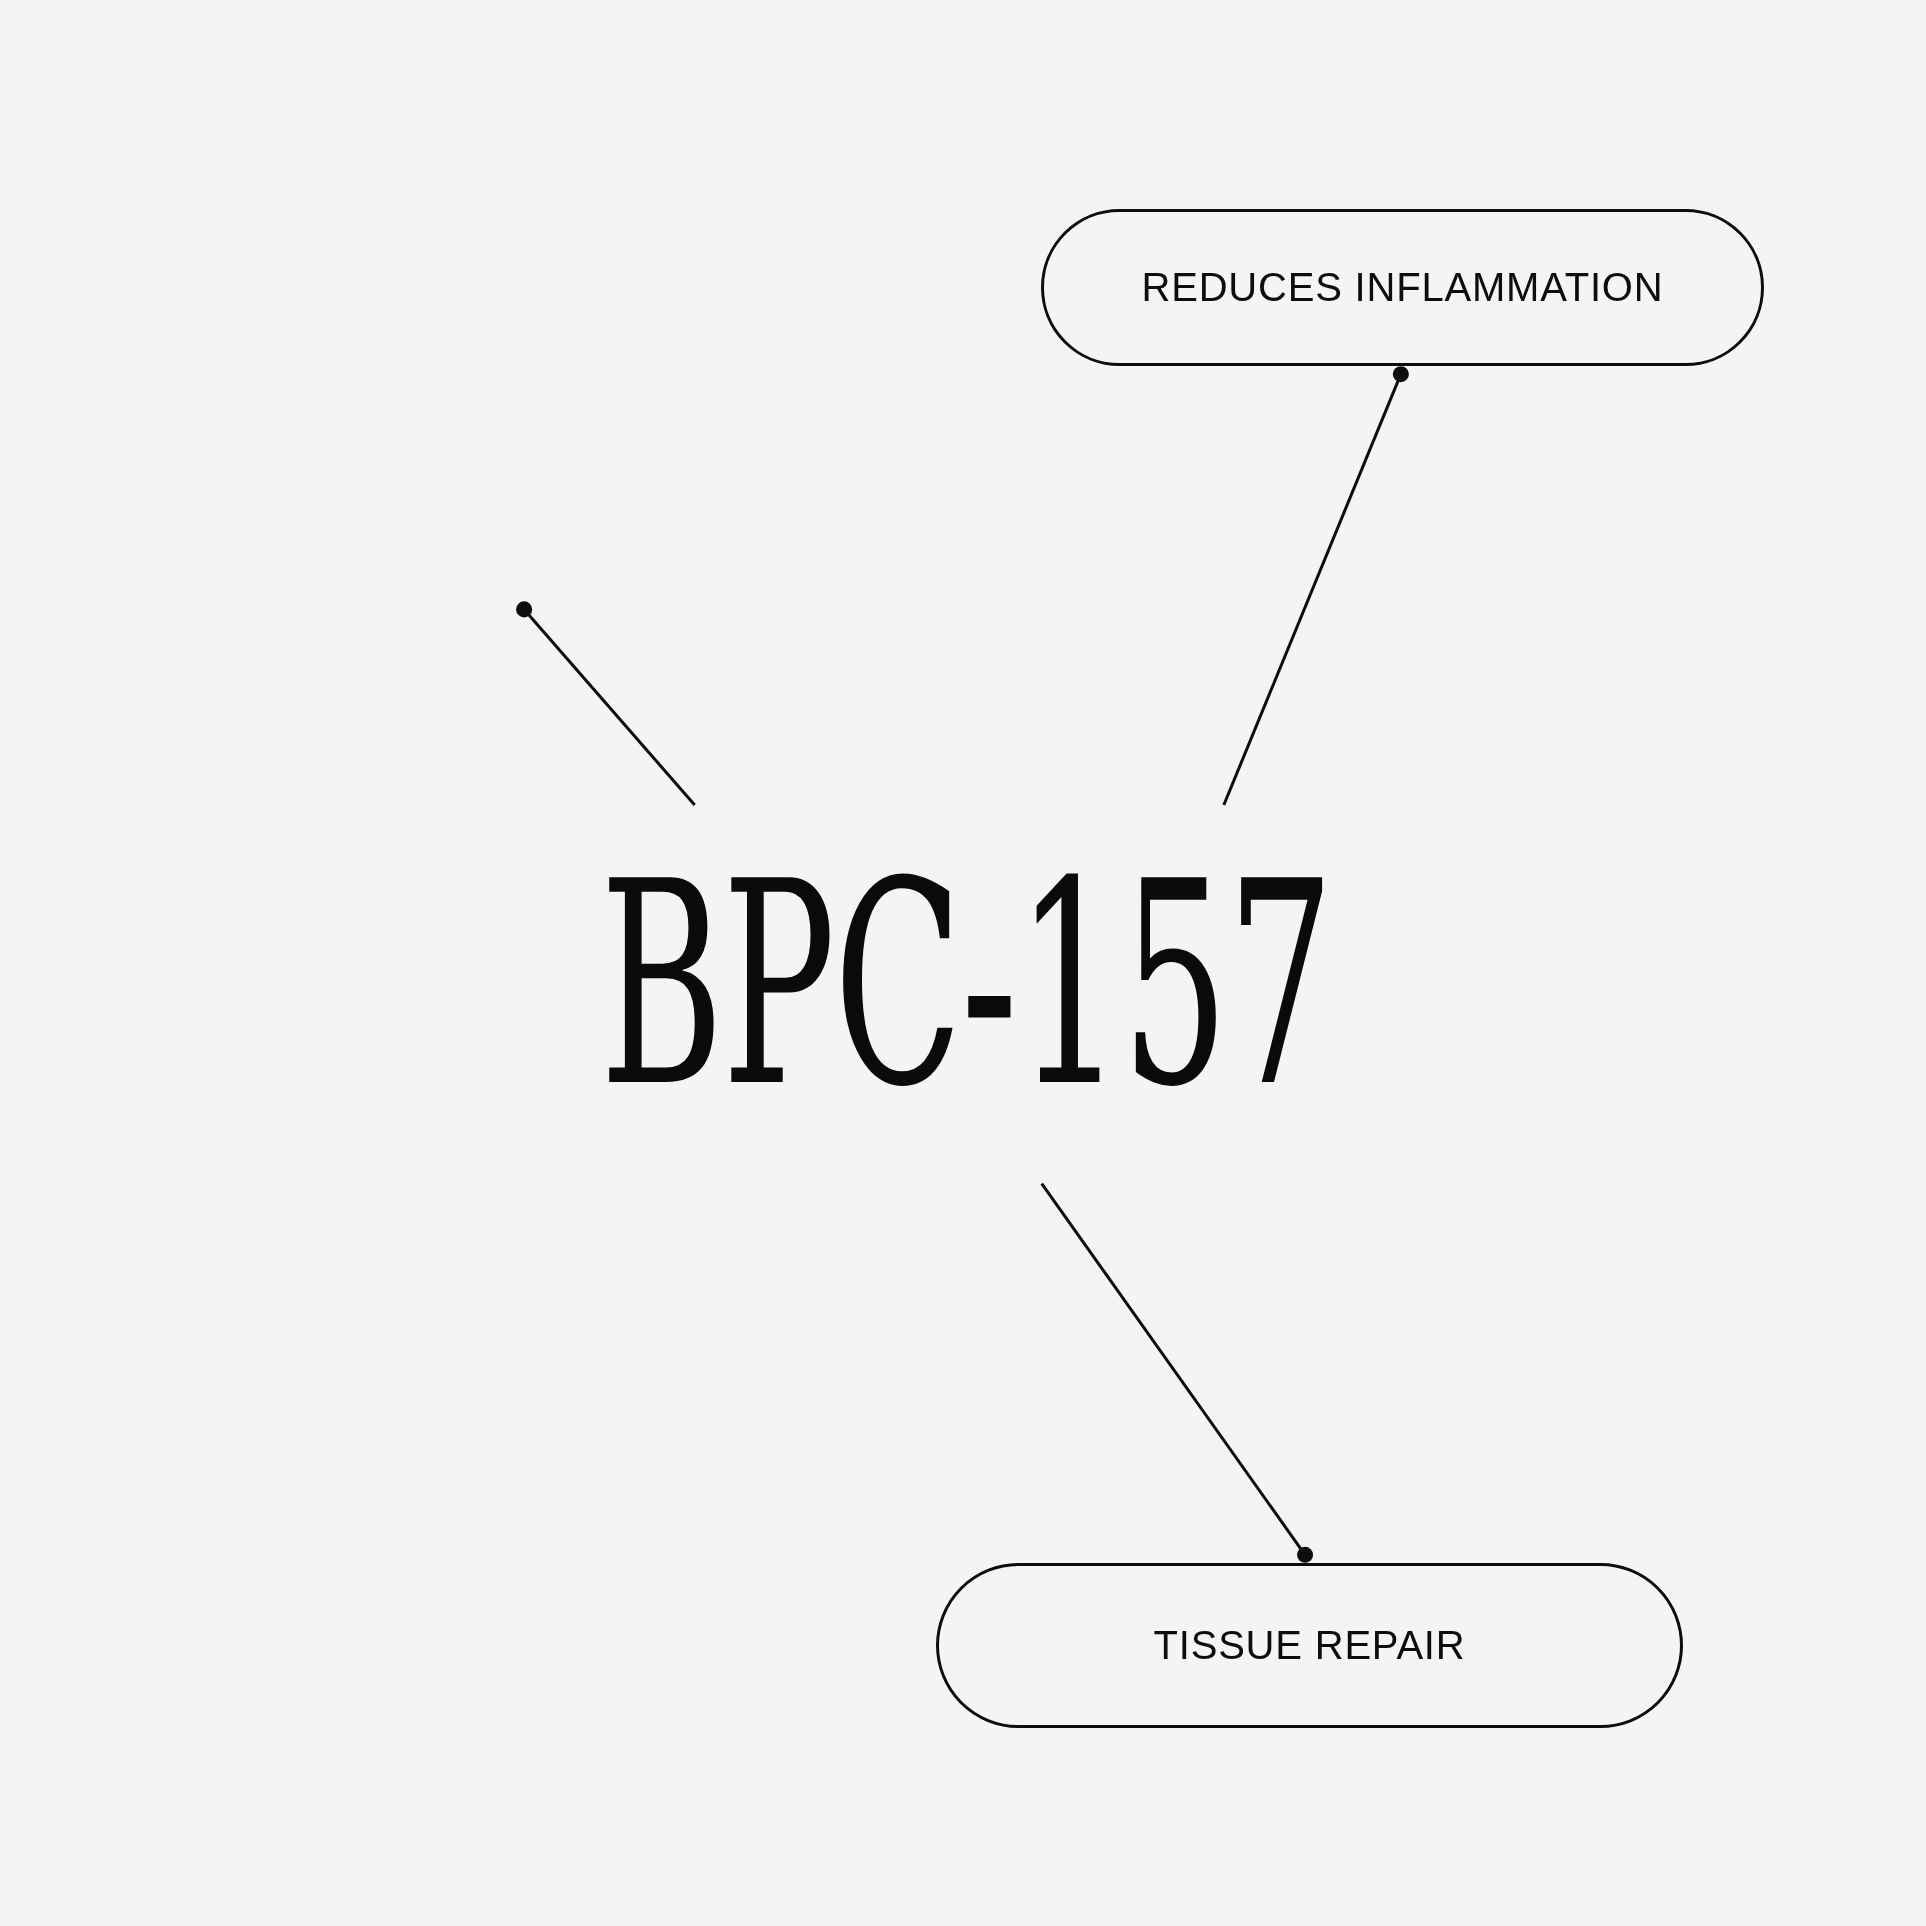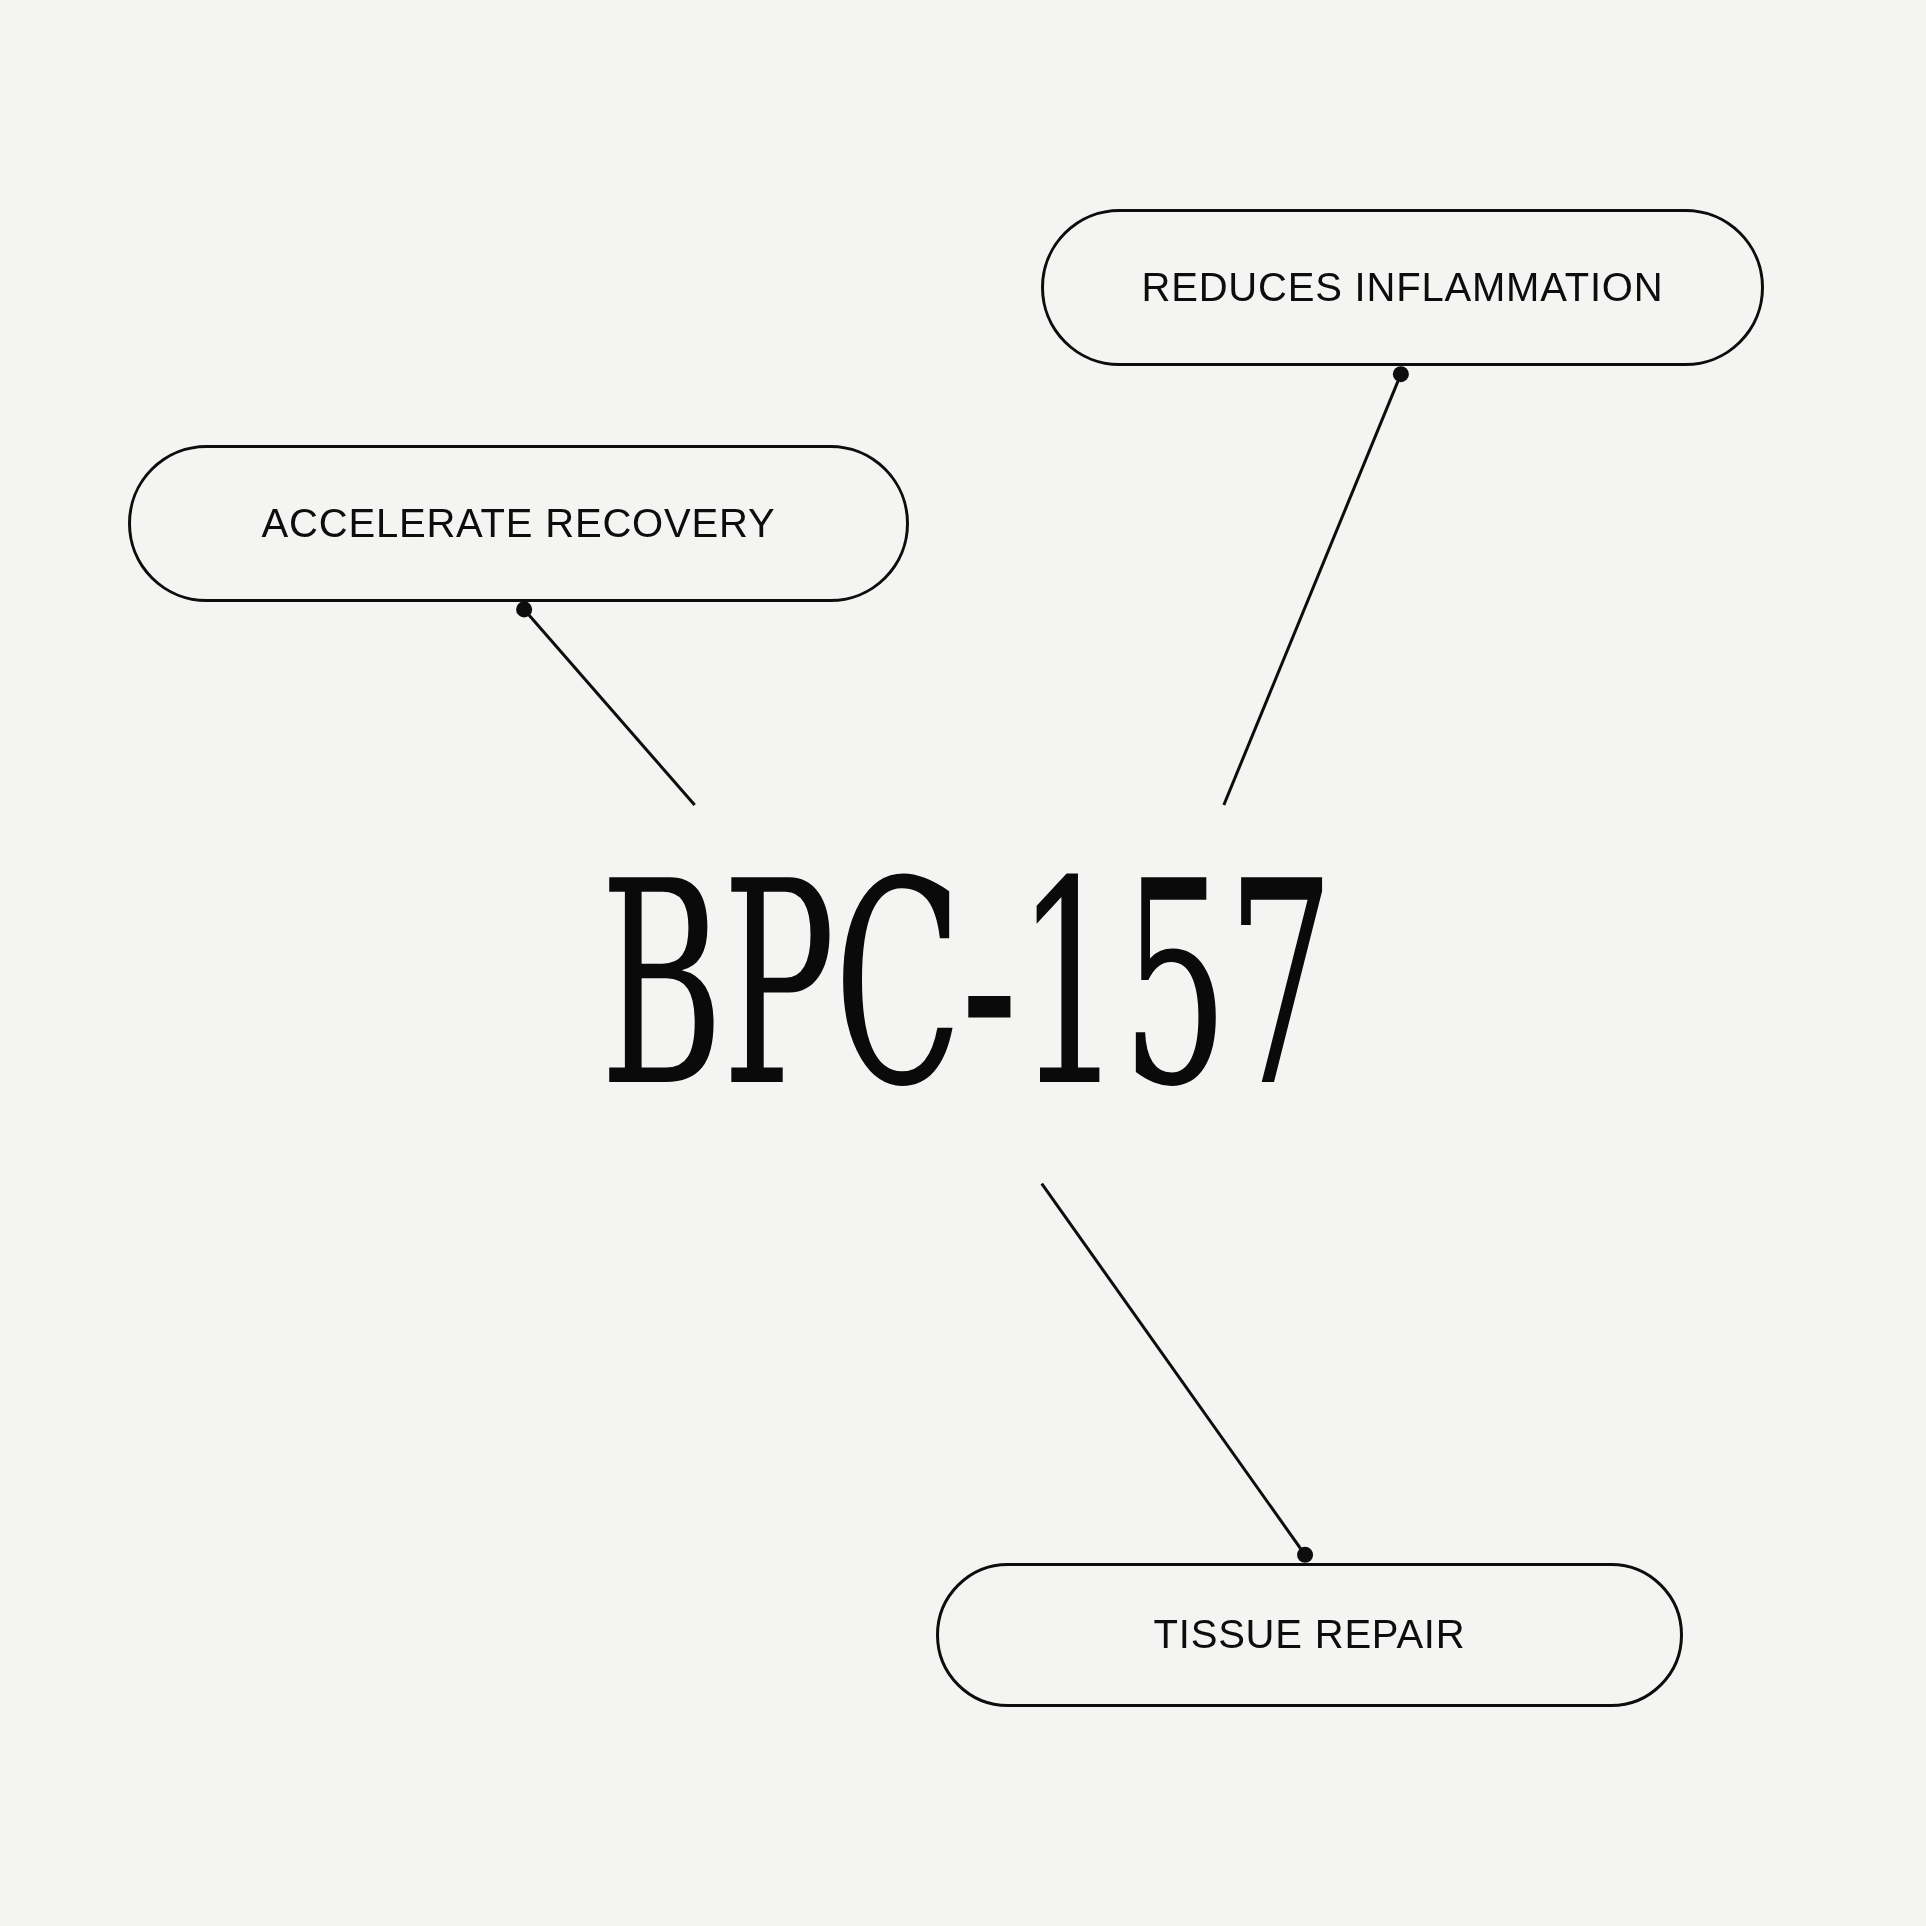--- a/index.html
+++ b/index.html
@@ -64,21 +64,21 @@
   #node-accelerate-recovery {
     left: 128px;
     top: 445px;
     width: 781px;
     height: 157px;
   }
   #node-tissue-repair {
     left: 936px;
     top: 1563px;
     width: 747px;
-    height: 144px;
+    height: 165px;
   }
 
   
   #central-title {
     position: absolute;
     left: 0;
     top: 844px;
     width: 1926px;
     text-align: center;
     font-family: "DejaVu Serif", "Liberation Serif", serif;
@@ -106,23 +106,20 @@
     <circle cx="1045" cy="1215" r="16" fill="#0d0d0d"></circle>
 
     <line x1="2077" y1="2360" x2="2602" y2="3100" stroke="#0d0d0d" stroke-width="6" stroke-linecap="butt"></line>
     <circle cx="2602" cy="3100" r="16" fill="#0d0d0d"></circle>
   </svg>
 
   <div class="pill" id="node-reduces-inflammation">
     <span class="pill-label">REDUCES INFLAMMATION</span>
   </div>
 
-  <div class="pill" id="node-accelerate-recovery">
-    <span class="pill-label">ACCELERATE RECOVERY</span>
-  </div>
 
   <div class="pill" id="node-tissue-repair">
     <span class="pill-label">TISSUE REPAIR</span>
   </div>
 
   <div id="central-title">BPC-157</div>
 
 </div>
 
 

